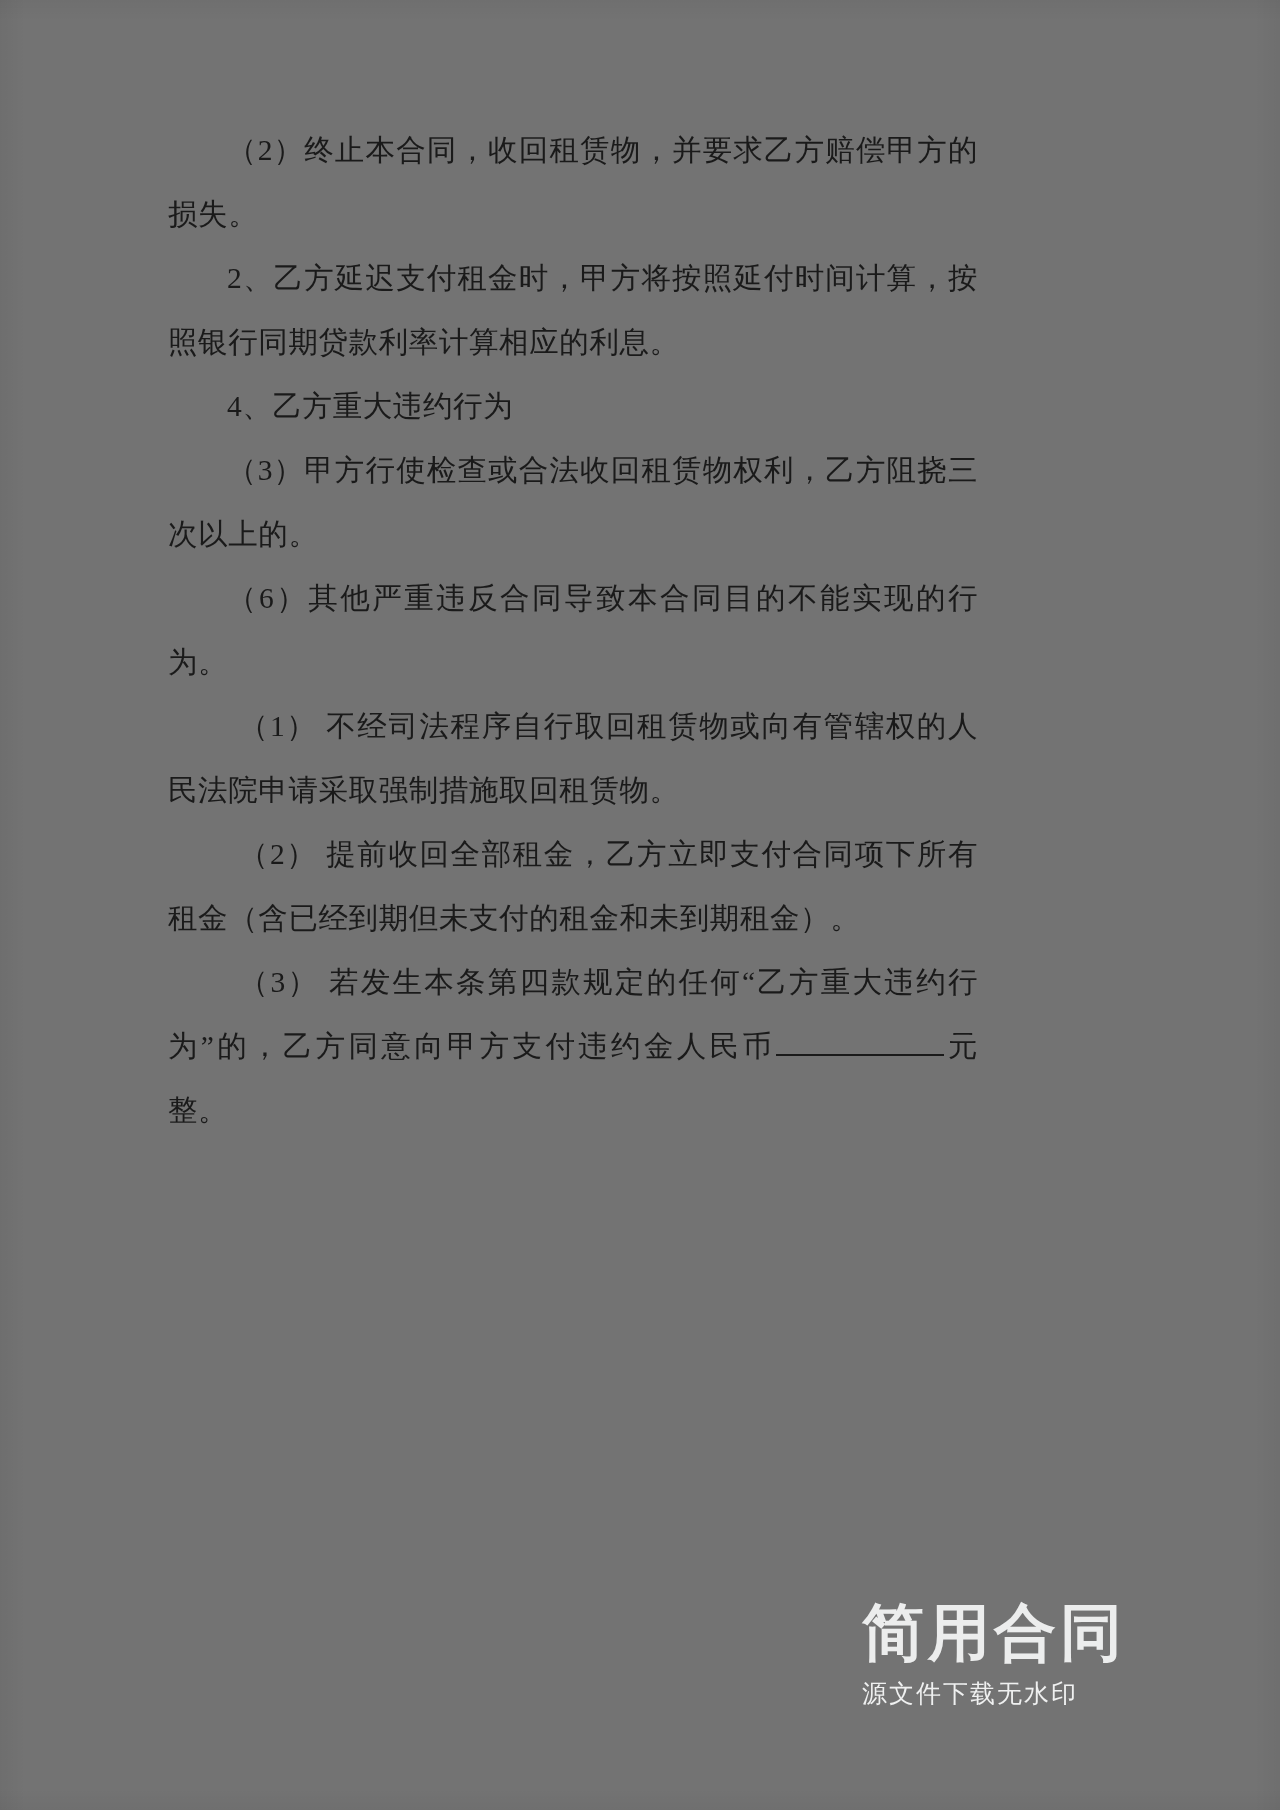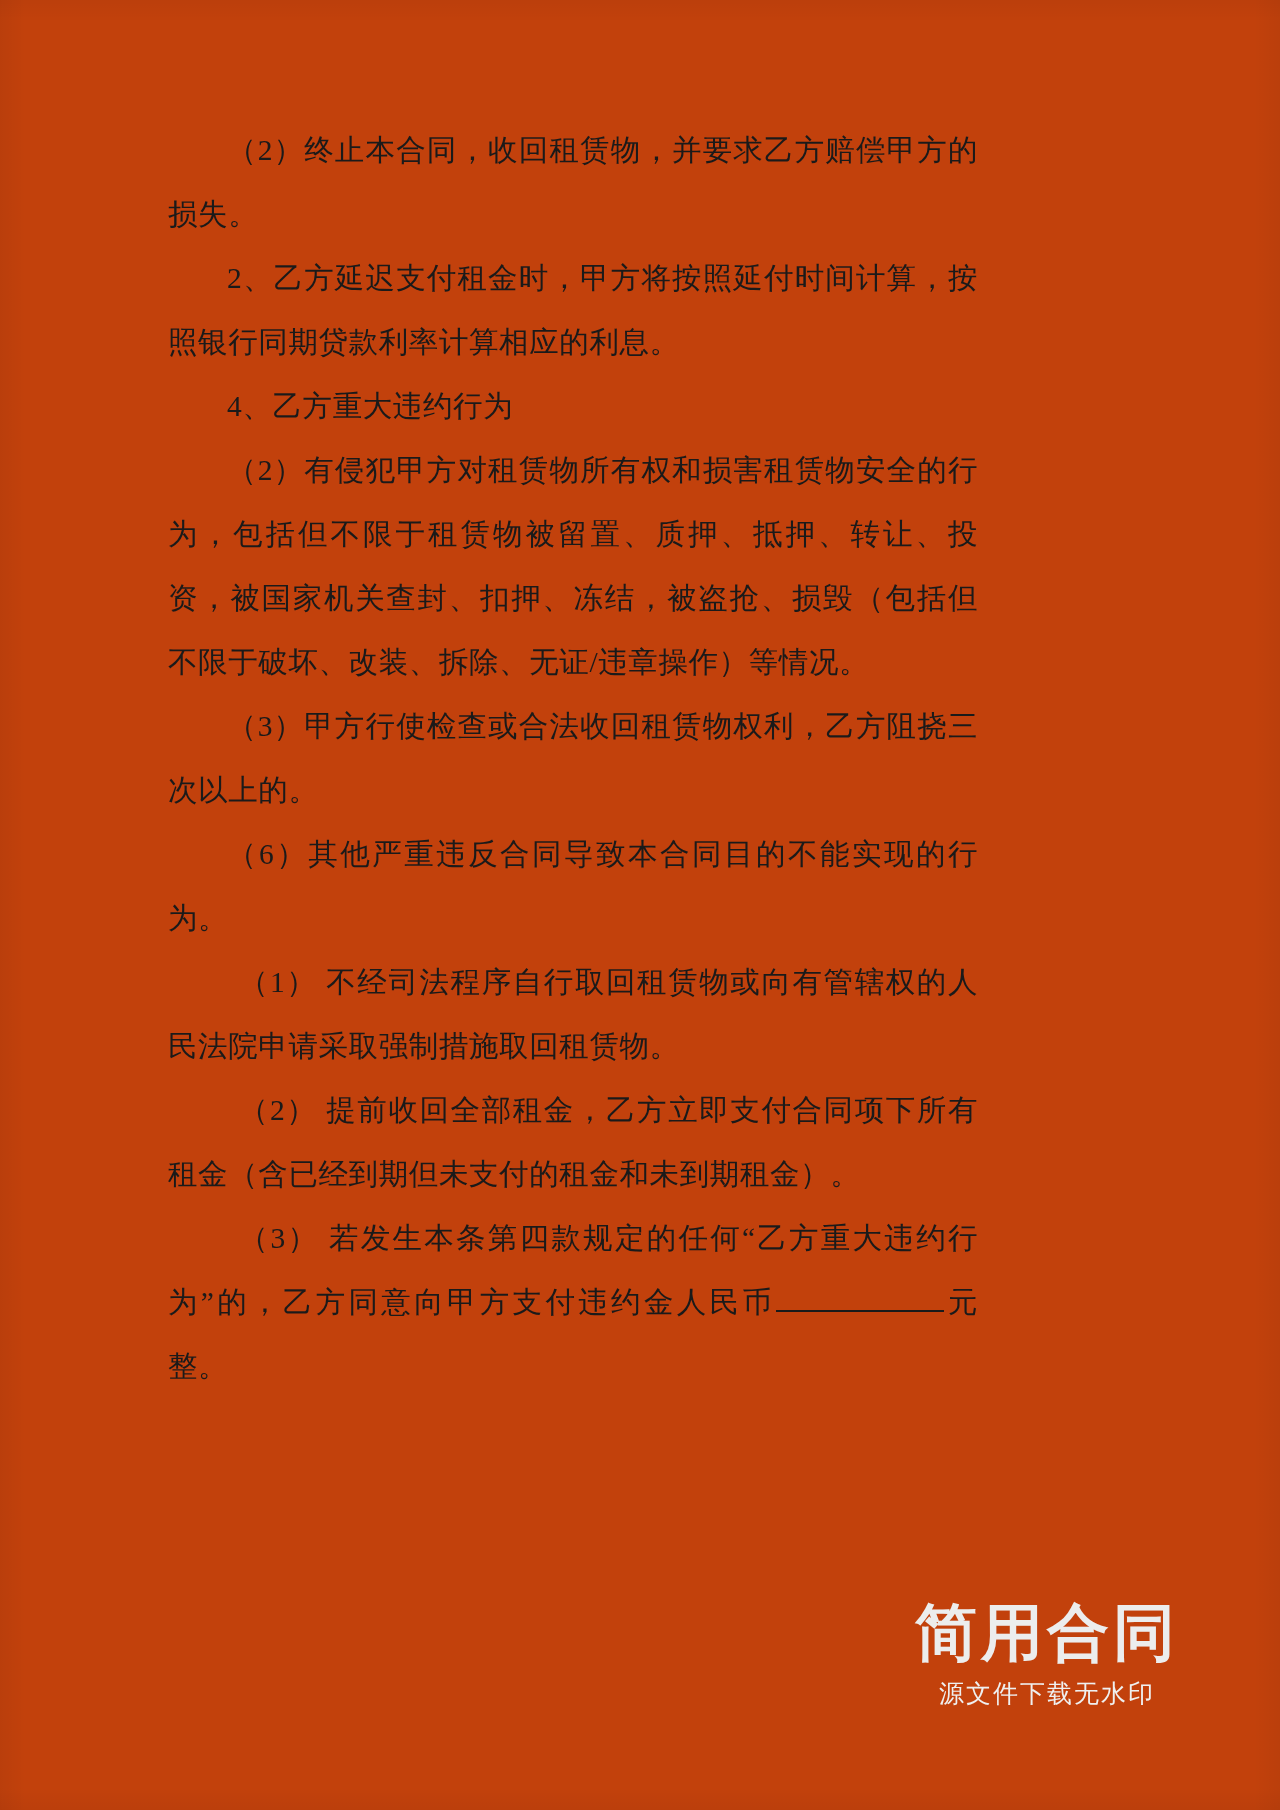--- a/index.html
+++ b/index.html
@@ -9,21 +9,21 @@
     background: #ffffff;
   }
   body {
     font-family: "Liberation Serif", "DejaVu Serif", serif;
   }
   .page {
     position: relative;
     width: 1280px;
     height: 1810px;
     margin: 0 auto;
-    background: #c2410c;
+    background: #737373;
     overflow: hidden;
     box-sizing: border-box;
   }
   
   .scan-edge-left {
     position: absolute;
     left: 0; top: 0;
     width: 26px; height: 100%;
     background: linear-gradient(to right, rgba(0,0,0,0.045), rgba(0,0,0,0));
     pointer-events: none;
@@ -83,21 +83,21 @@
     margin: 0 1px;
     height: 0.95em;
   }
 
   
   .watermark {
     position: absolute;
     right: 48px;
     bottom: 100px;
     width: 370px;
-    text-align: center;
+    text-align: left;
     user-select: none;
     pointer-events: none;
   }
   .watermark-title {
     font-family: "DejaVu Sans", "Liberation Sans", sans-serif;
     font-size: 62px;
     font-weight: bold;
     letter-spacing: 4px;
     color: #eceded;
     line-height: 1.08;
@@ -124,21 +124,20 @@
 
   <div class="content">
 
     <p class="para indent">（2）终止本合同，收回租赁物，并要求乙方赔偿甲方的损失。</p>
 
     <p class="para indent">2、乙方延迟支付租金时，甲方将按照延付时间计算，按照银行同期贷款利率计算相应的利息。</p>
 
     <p class="para indent">4、乙方重大违约行为</p>
 
 
-    <p class="para indent">（2）有侵犯甲方对租赁物所有权和损害租赁物安全的行为，包括但不限于租赁物被留置、质押、抵押、转让、投资，被国家机关查封、扣押、冻结，被盗抢、损毁（包括但不限于破坏、改装、拆除、无证/违章操作）等情况。</p>
 
     <p class="para indent">（3）甲方行使检查或合法收回租赁物权利，乙方阻挠三次以上的。</p>
 
     <p class="para indent">（6）其他严重违反合同导致本合同目的不能实现的行为。</p>
 
 
     <p class="para indent-wide">（1） 不经司法程序自行取回租赁物或向有管辖权的人民法院申请采取强制措施取回租赁物。</p>
 
     <p class="para indent-wide">（2） 提前收回全部租金，乙方立即支付合同项下所有租金（含已经到期但未支付的租金和未到期租金）。</p>
 

